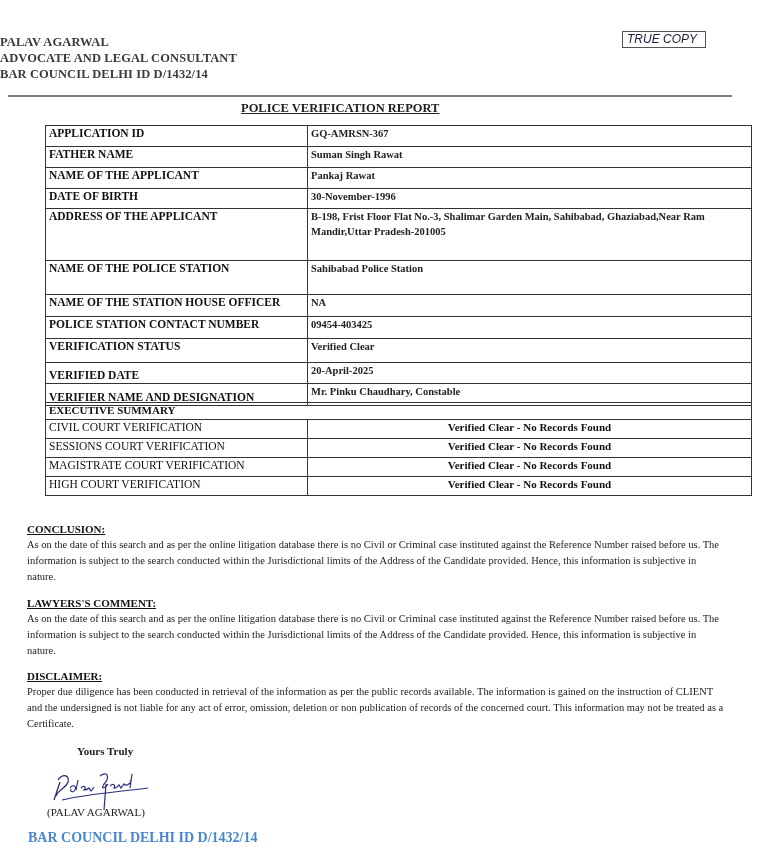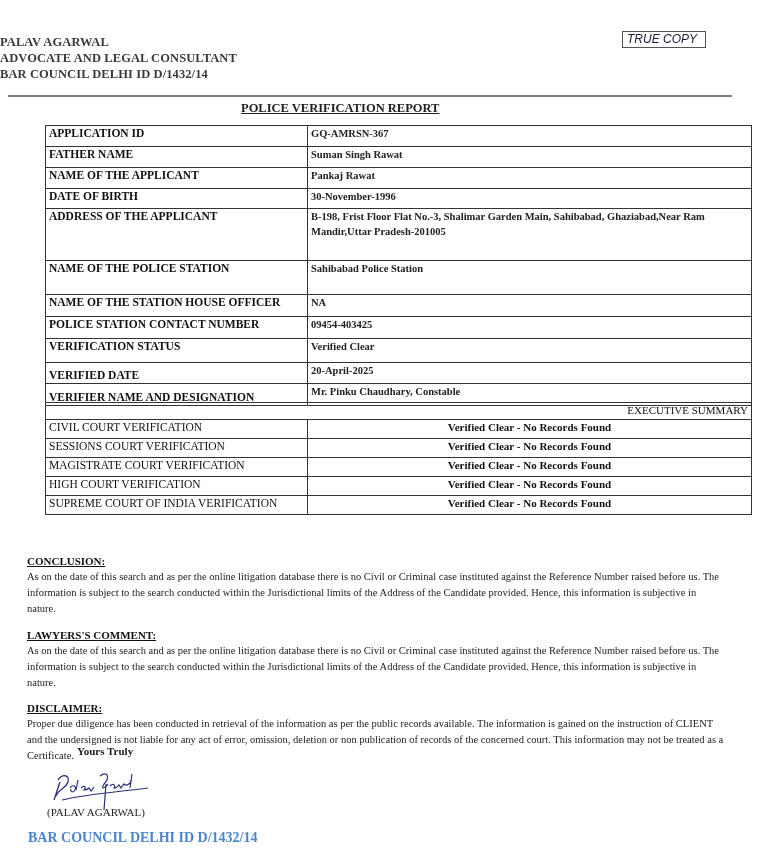--- a/index.html
+++ b/index.html
@@ -32,25 +32,25 @@
   }
   table.info { top: 125px; width: 707px; }
   table.summary { top: 402px; width: 707px; }
   table.info td, table.summary td {
     border: 1.5px solid #333; padding: 0 3px; vertical-align: top; line-height: 15px;
   }
   table.info td.k { width: 255px; font-weight: bold; }
   table.info td.v { font-size: 10.5px; font-weight: bold; color: #222; }
   table.summary td.k { width: 255px; font-weight: normal; }
   table.summary td.v { text-align: center; font-weight: bold; font-size: 11px; }
-  table.summary td.head { text-align: right; font-weight: normal; font-size: 11px; height: 16px; }
+  table.summary td.head { text-align: left; font-weight: bold; font-size: 11px; height: 16px; }
   .section {
     position: absolute; left: 27px; width: 700px; font-size: 10.5px; line-height: 16px; color: #222;
   }
-  .section .title { font-weight: bold; text-decoration: underline; font-size: 11px; color: #111; margin-top: 32px; }
+  .section .title { font-weight: bold; text-decoration: underline; font-size: 11px; color: #111; }
   .yours { position: absolute; left: 77px; top: 745px; font-size: 11px; color: #222; font-weight: bold; }
   .signature { position: absolute; left: 48px; top: 766px; width: 110px; height: 50px; }
   .signame { position: absolute; left: 47px; top: 806px; font-size: 11px; color: #222; }
   .barid {
     position: absolute; left: 28px; top: 830px; font-size: 14px; font-weight: bold; color: #4a86d0;
   }
 </style>
 </head>
 <body>
 
@@ -126,24 +126,20 @@
     <td class="v">Verified Clear - No Records Found</td>
   </tr>
   <tr style="height:19px">
     <td class="k">MAGISTRATE COURT VERIFICATION</td>
     <td class="v">Verified Clear - No Records Found</td>
   </tr>
   <tr style="height:19px">
     <td class="k">HIGH COURT VERIFICATION</td>
     <td class="v">Verified Clear - No Records Found</td>
   </tr>
-  <tr style="height:19px">
-    <td class="k">SUPREME COURT OF INDIA VERIFICATION</td>
-    <td class="v">Verified Clear - No Records Found</td>
-  </tr>
 </tbody>
   </table>
 
 <div class="section" style="top:521px">
   <div class="title">CONCLUSION:</div>
   <div>As on the date of this search and as per the online litigation database there is no Civil or Criminal case instituted against the Reference Number raised before us. The information is subject to the search conducted within the Jurisdictional limits of the Address of the Candidate provided. Hence, this information is subjective in nature.</div>
 </div>
 
 <div class="section" style="top:595px">
   <div class="title">LAWYERS'S COMMENT:</div>

